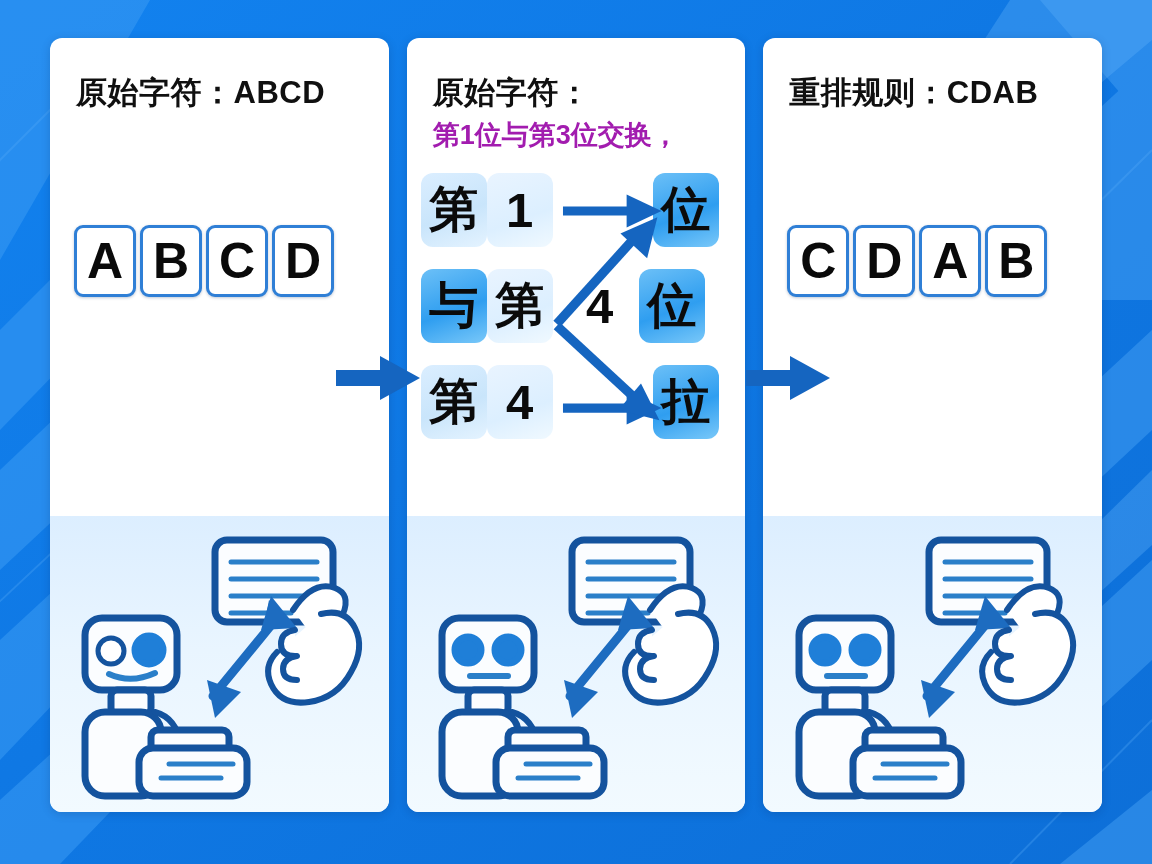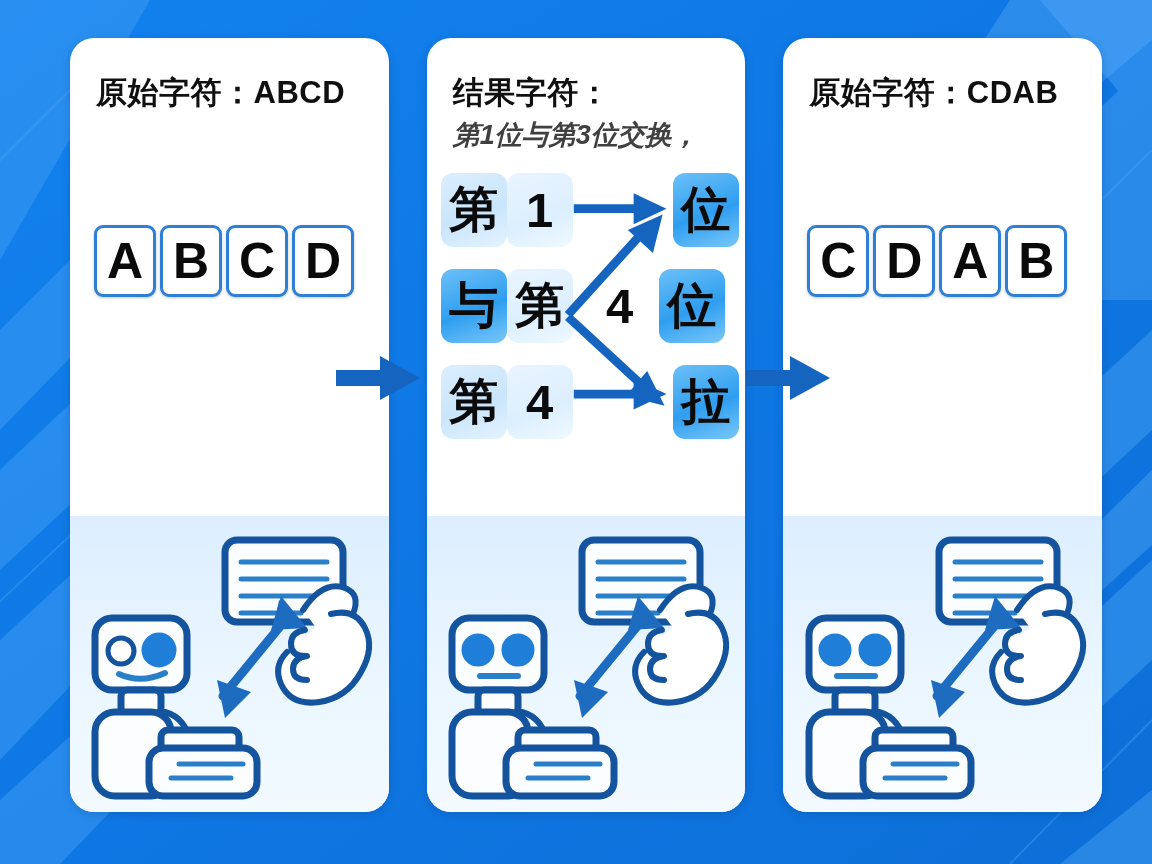--- a/index.html
+++ b/index.html
@@ -16,43 +16,42 @@
 
   
   #panels{
     position:absolute; inset:0;
     display:flex; gap:18px;
     padding:38px 50px 52px 50px;
   }
   .panel{
     flex:1 1 0;
     background:#ffffff;
-    border-radius:24px;
+    border-radius:12px;
     position:relative;
     overflow:hidden;
     display:flex; flex-direction:column;
     box-shadow:0 2px 10px rgba(0,30,70,.18);
-    margin-left:20px;
   }
   .panel .lower-wash{
     position:absolute; left:0; right:0; bottom:0; height:296px;
     background:linear-gradient(180deg,#dceeff 0%, #e9f5ff 45%, #f2faff 100%);
   }
   .panel-inner{ position:relative; z-index:2; display:flex; flex-direction:column; height:100%; }
 
   
   .title{
     font-size:31px; font-weight:700; color:#101010;
     letter-spacing:.5px; white-space:nowrap;
     padding:34px 0 0 26px;
   }
   .rule-lines{ padding:4px 0 0 26px; }
   .rule-line{
-    font-size:27px; font-weight:600; color:#404040;
-    line-height:1.32; white-space:nowrap;font-style:italic;
+    font-size:27px; font-weight:600; color:#a21caf;
+    line-height:1.32; white-space:nowrap;
   }
 
   
   .letters{
     display:flex; gap:4px;
     margin-top:auto; margin-bottom:auto;
     padding-left:24px;
   }
   .ltile{
     width:62px; height:72px;
@@ -201,21 +200,21 @@
             <path d="M234 130 q-14 2 -14 13 q0 11 14 11" fill="#ffffff" stroke-width="6"></path>
           </g>
         </svg>
       </div>
     </div>
   </div>
 
   <div class="panel">
     <div class="lower-wash"></div>
     <div class="panel-inner">
-      <div class="title">结果字符：</div>
+      <div class="title">原始字符：</div>
       <div class="rule-lines">
         <div class="rule-line">第1位与第3位交换，</div>
       </div>
 
       <div class="map">
 
         <div class="map-row r1">
           <div class="ctile pale">第</div>
           <div class="ctile paler">1</div>
           <div class="map-spacer" style="width:100px"></div>
@@ -288,21 +287,21 @@
             <path d="M234 130 q-14 2 -14 13 q0 11 14 11" fill="#ffffff" stroke-width="6"></path>
           </g>
         </svg>
       </div>
     </div>
   </div>
 
   <div class="panel">
     <div class="lower-wash"></div>
     <div class="panel-inner">
-      <div class="title">原始字符：CDAB</div>
+      <div class="title">重排规则：CDAB</div>
 
       <div class="letters">
         <div class="ltile">C</div>
         <div class="ltile">D</div>
         <div class="ltile">A</div>
         <div class="ltile">B</div>
       </div>
 
       <div class="robot-wrap">
         <svg viewBox="0 0 312 280" xmlns="http://www.w3.org/2000/svg">

